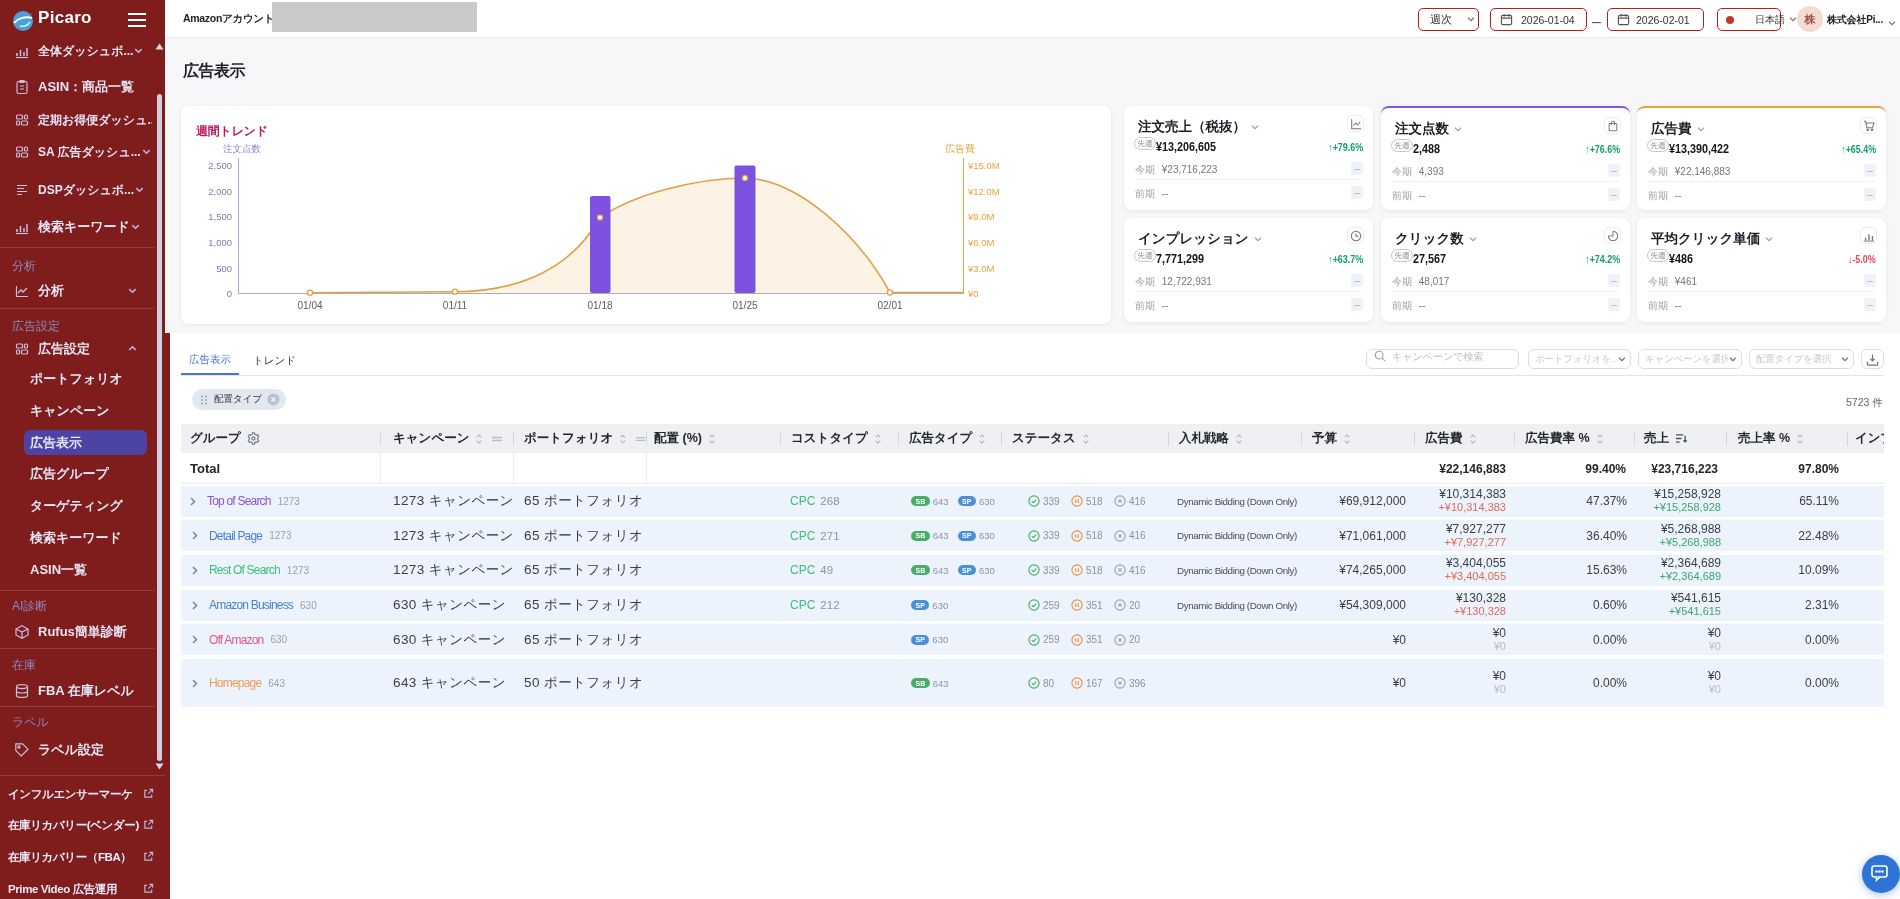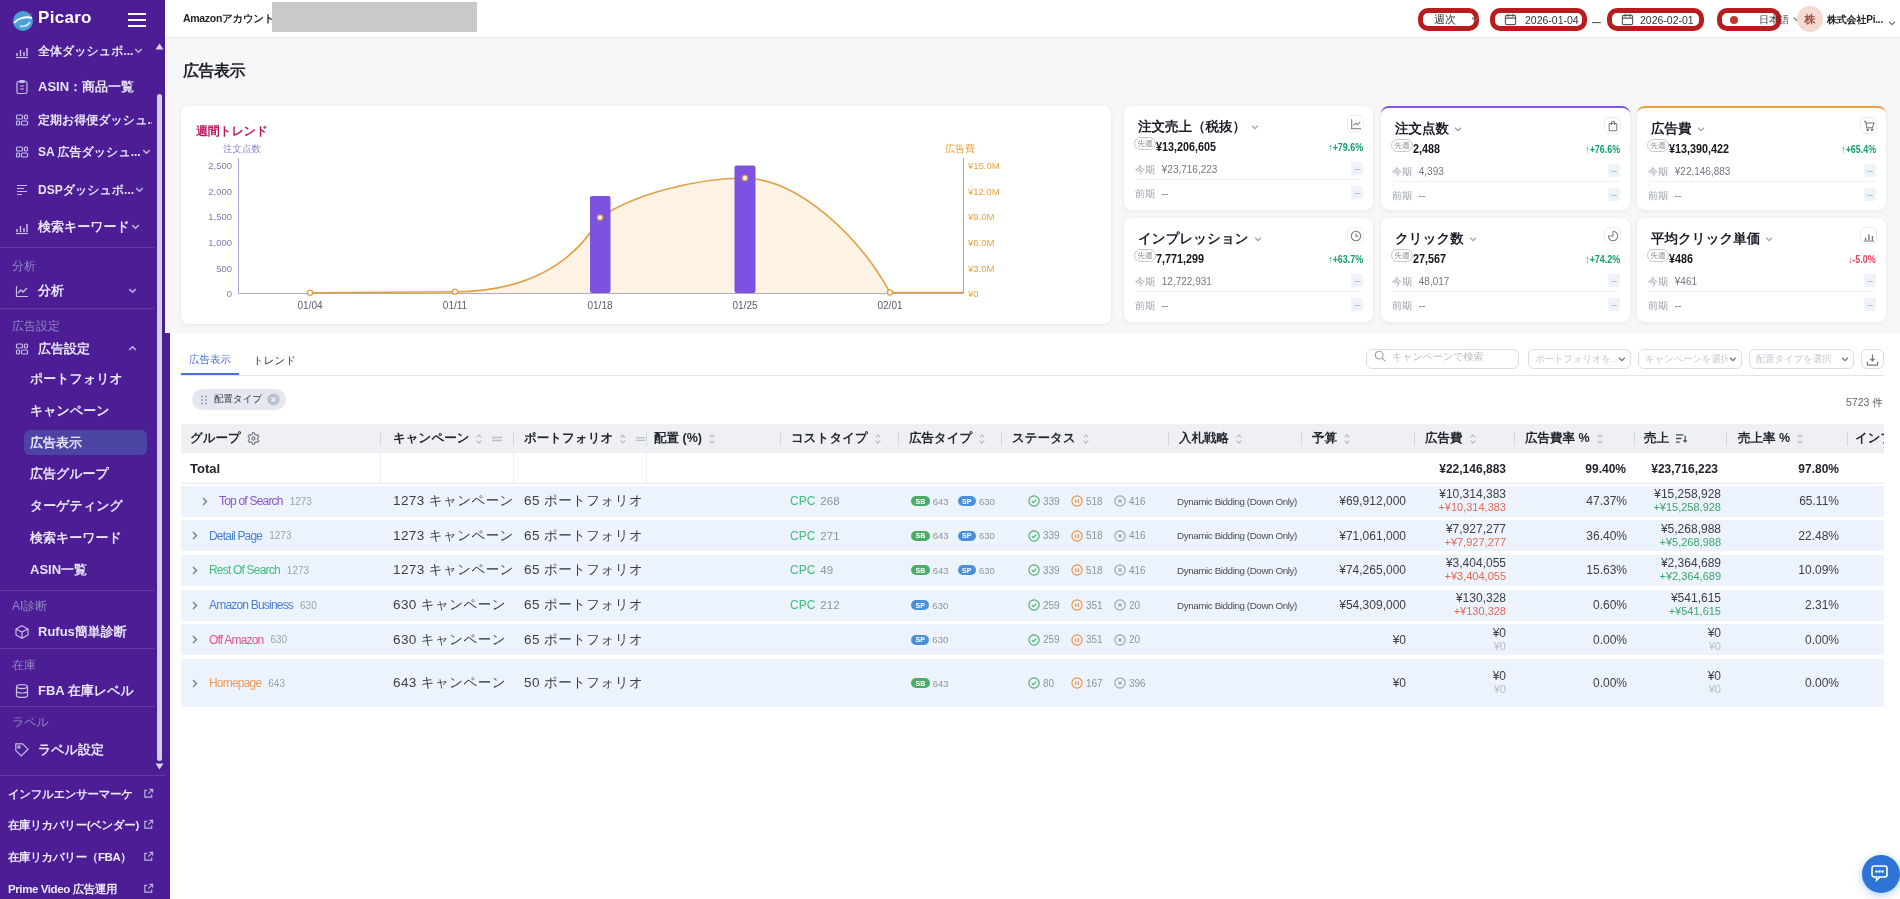--- a/index.html
+++ b/index.html
@@ -1,31 +1,31 @@
 <!DOCTYPE html>
 <html lang="ja"><head><meta charset="utf-8">
 <style>
 * { margin:0; padding:0; box-sizing:border-box; }
 html,body { width:1900px; height:899px; overflow:hidden; }
 body { font-family:"Liberation Sans",sans-serif; background:#fff; position:relative; }
 .abs { position:absolute; } .nw { white-space:nowrap; }
 
-#sidebar { position:absolute; left:0; top:0; width:170px; height:899px; background:#4c1d95; color:#e6e4f6; overflow:hidden; }
+#sidebar { position:absolute; left:0; top:0; width:170px; height:899px; background:#7f1d1d; color:#e6e4f6; overflow:hidden; }
 .sb-logo { position:absolute; left:0; top:0; width:165px; height:40px; }
 .sb-item { position:absolute; left:0; width:152px; height:30px; display:flex; align-items:center; font-size:13px; font-weight:bold; color:#e6e4f6; white-space:nowrap; overflow:hidden; }
 .sb-item .ic { width:16px; height:16px; margin-left:14px; margin-right:8px; flex:none; opacity:.92; }
 .sb-item .chev { margin-left:auto; margin-right:14px; }
 .sb-label { position:absolute; left:12px; font-size:12px; color:#8d89c0; }
 .sb-sub { position:absolute; left:0; width:155px; height:26px; display:flex; align-items:center; padding-left:30px; font-size:13px; font-weight:bold; color:#e6e4f6; white-space:nowrap; }
 .sb-sel { position:absolute; left:24px; width:123px; height:25px; border-radius:6px; background:#4c44a2; }
 .sb-div { position:absolute; left:0; width:155px; border-top:1px solid rgba(255,255,255,0.14); }
 .sb-bot { position:absolute; left:8px; width:157px; font-size:11.5px; font-weight:bold; color:#eceafb; white-space:nowrap; letter-spacing:-0.4px; }
 
 #topbar { position:absolute; left:165px; top:0; width:1735px; height:38px; background:#fff; border-bottom:1px solid #ececec; }
-.tb-btn { position:absolute; top:8px; height:23px; border:5px solid #b91c1c; border-radius:10px; background:#fff; display:flex; align-items:center; font-size:12.5px; color:#333; white-space:nowrap; }
+.tb-btn { position:absolute; top:8px; height:23px; border:1px solid #b91c1c; border-radius:5px; background:#fff; display:flex; align-items:center; font-size:12.5px; color:#333; white-space:nowrap; }
 
 #graybg { position:absolute; left:165px; top:38px; width:1735px; height:295px; background:#f7f7f9; }
 .card { position:absolute; background:#fff; border-radius:8px; box-shadow:0 1px 4px rgba(25,30,60,0.07); }
 .kpi-title { position:absolute; left:14px; top:12px; font-size:13.5px; font-weight:bold; color:#1c1c28; display:flex; align-items:center; white-space:nowrap; }
 .kpi-chip { position:absolute; left:10px; border:1px solid #c6c6cc; border-radius:7px; color:#8b8b95; font-size:7.5px; padding:0 2.5px; height:13px; line-height:12px; }
 .kpi-val { position:absolute; font-size:13.5px; font-weight:bold; color:#15151c; transform:scaleX(0.8); transform-origin:0 50%; white-space:nowrap; }
 .kpi-delta { position:absolute; right:10px; font-size:10.5px; font-weight:bold; transform:scaleX(0.85); transform-origin:100% 50%; }
 .kpi-row { position:absolute; left:11px; font-size:10px; color:#9aa0aa; white-space:nowrap; }
 .kpi-rv { color:#717781; margin-left:4px; }
 .kpi-dash { position:absolute; right:10px; font-size:10px; color:#a9afba; width:12px; height:13px; line-height:13px; text-align:center; background:#edf3f8; border-radius:2px; }
@@ -523,21 +523,21 @@
 <div class="abs" style="left:0;top:29px;width:1703px;height:31px;background:#fff;border-bottom:1px solid #e8eaee"></div>
 <div class="abs" style="left:9px;top:29px;height:31px;display:flex;align-items:center;font-size:13px;font-weight:bold;color:#23262d">Total</div>
 <div class="abs" style="left:199px;top:29px;width:1px;height:31px;background:#eceef2"></div>
 <div class="abs" style="left:332px;top:29px;width:1px;height:31px;background:#eceef2"></div>
 <div class="abs" style="left:465px;top:29px;width:1px;height:31px;background:#eceef2"></div>
 <div class="cell r" style="left:1233px;top:29px;width:100px;height:31px;padding-right:8px;font-weight:bold;color:#23262d">¥22,146,883</div>
 <div class="cell r" style="left:1333px;top:29px;width:120px;height:31px;padding-right:8px;font-weight:bold;color:#23262d">99.40%</div>
 <div class="cell r" style="left:1453px;top:29px;width:92px;height:31px;padding-right:8px;font-weight:bold;color:#23262d">¥23,716,223</div>
 <div class="cell r" style="left:1545px;top:29px;width:121px;height:31px;padding-right:8px;font-weight:bold;color:#23262d">97.80%</div>
 <div class="trow" style="top:61.5px;height:31px;background:#edf3fc">
-<div class="cell" style="left:0;width:199px;padding-left:20px">
+<div class="cell" style="left:0;width:199px;padding-left:8px">
         <svg width="8" height="9" viewBox="0 0 8 9" fill="none" stroke="#7c8698" stroke-width="1.5" style="margin-right:10px">
           <path d="M2 1l3.5 3.5L2 8"></path>
         </svg>
         <span style="color:#8a52d6;font-size:12px;letter-spacing:-0.8px">Top of Search</span>
         <span style="color:#9aa2ae;font-size:10px;margin-left:7px">1273</span>
       </div>
 <div class="cell" style="left:199px;width:133px;padding-left:13px;font-size:13.5px;letter-spacing:0.4px">1273 キャンペーン</div>
 <div class="cell" style="left:332px;width:133px;padding-left:11px;font-size:13.5px;letter-spacing:0.4px">65 ポートフォリオ</div>
 <div class="cell" style="left:599px;width:118px;padding-left:10px">
         <span style="color:#3dbe7b;font-size:12px">CPC</span>

